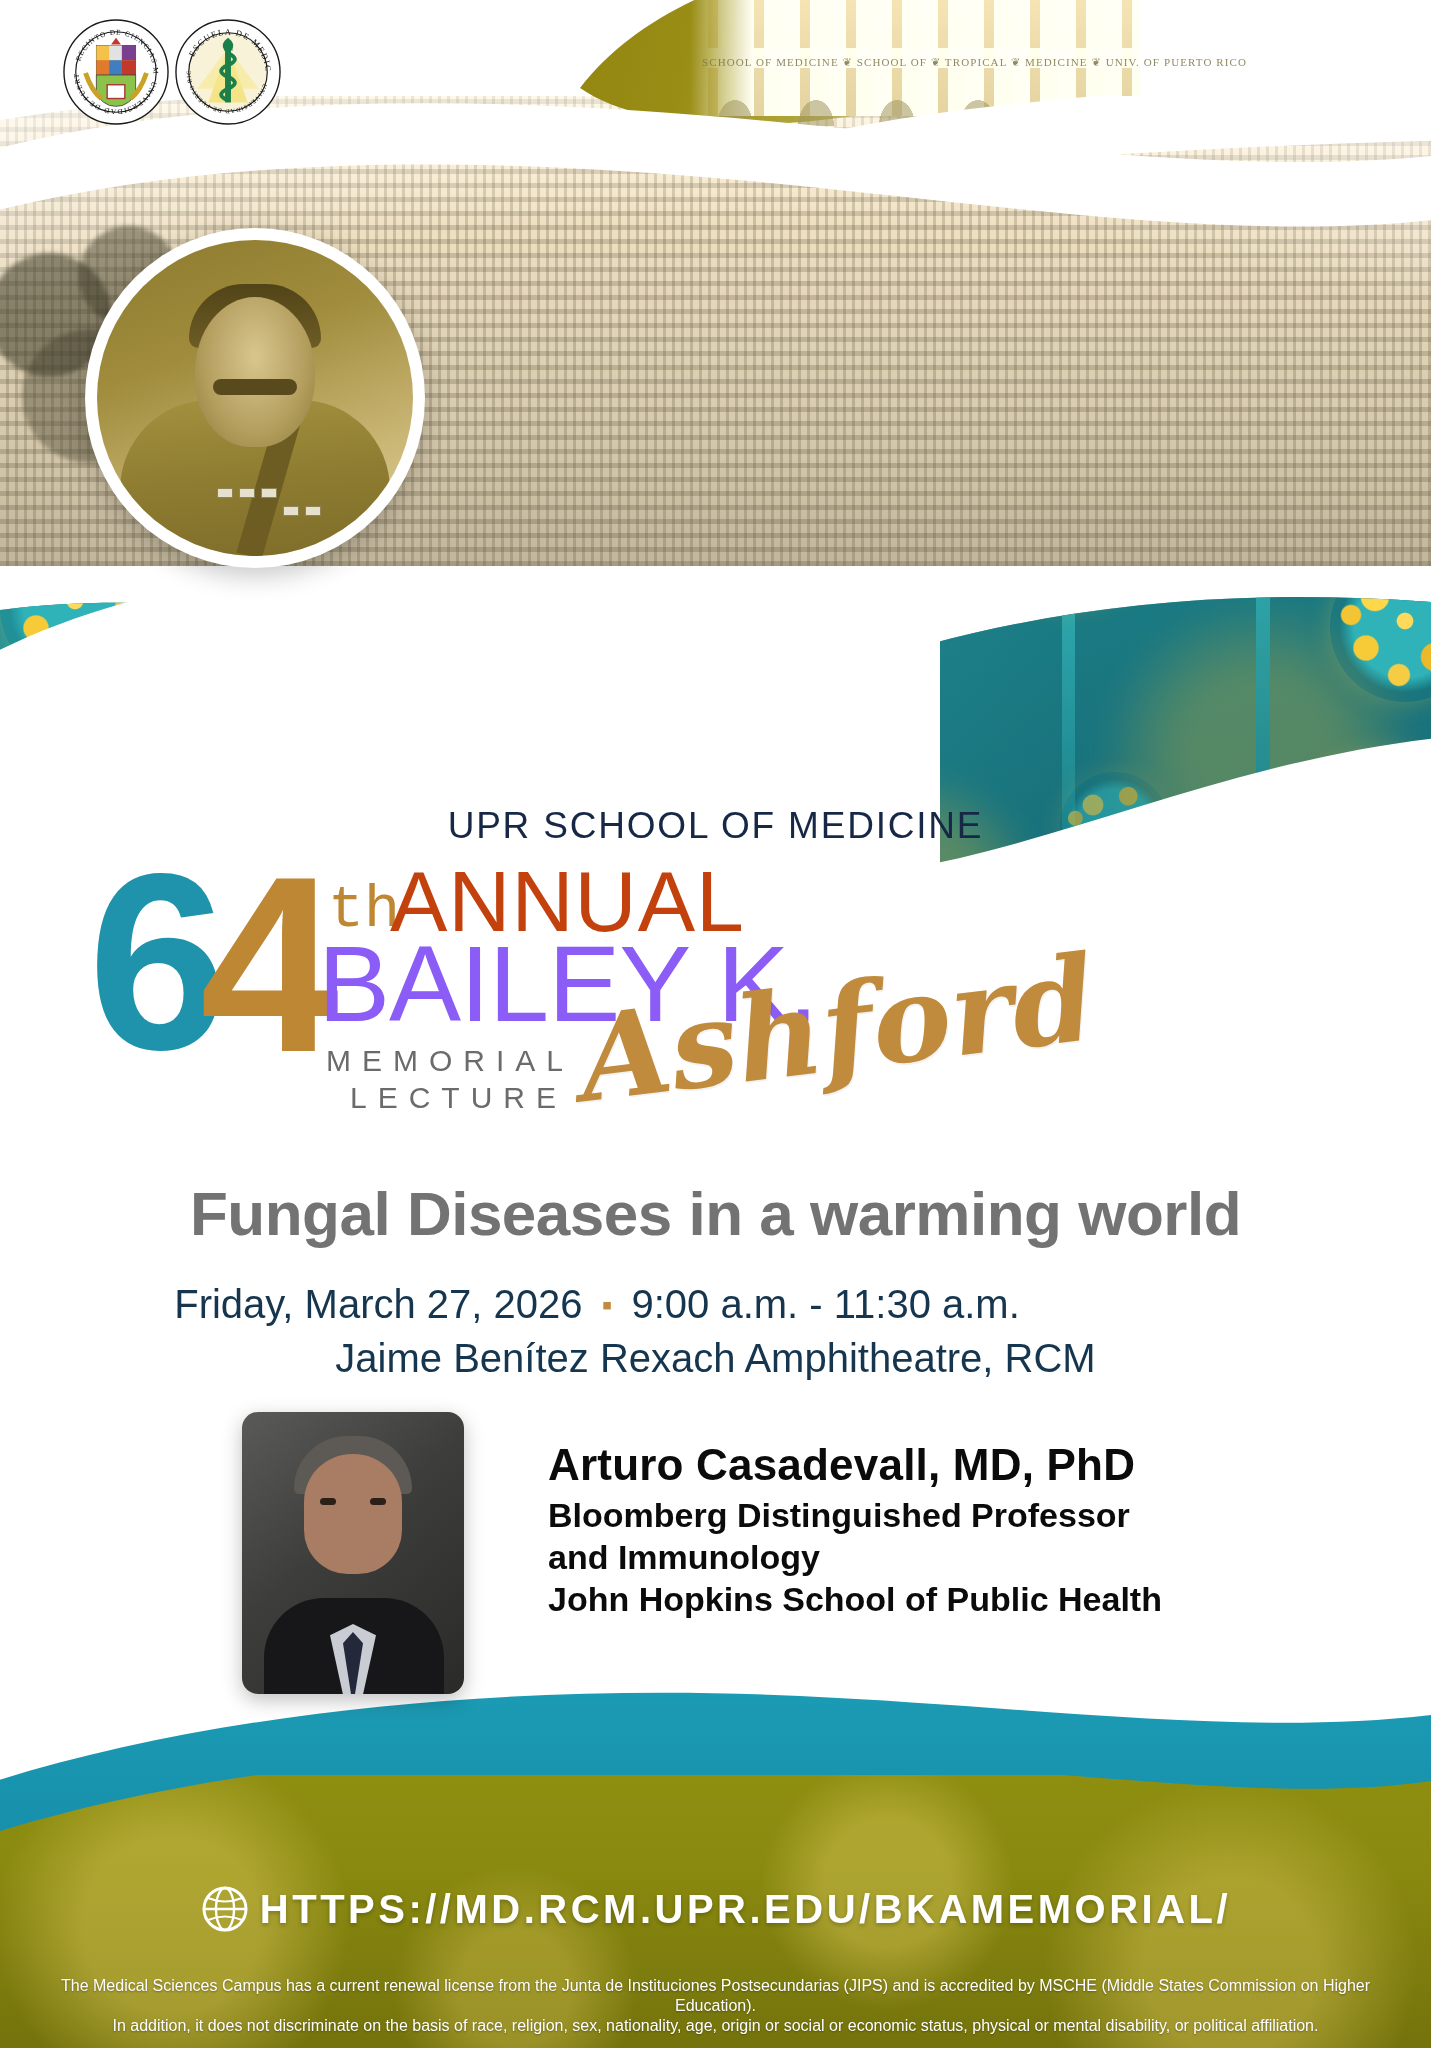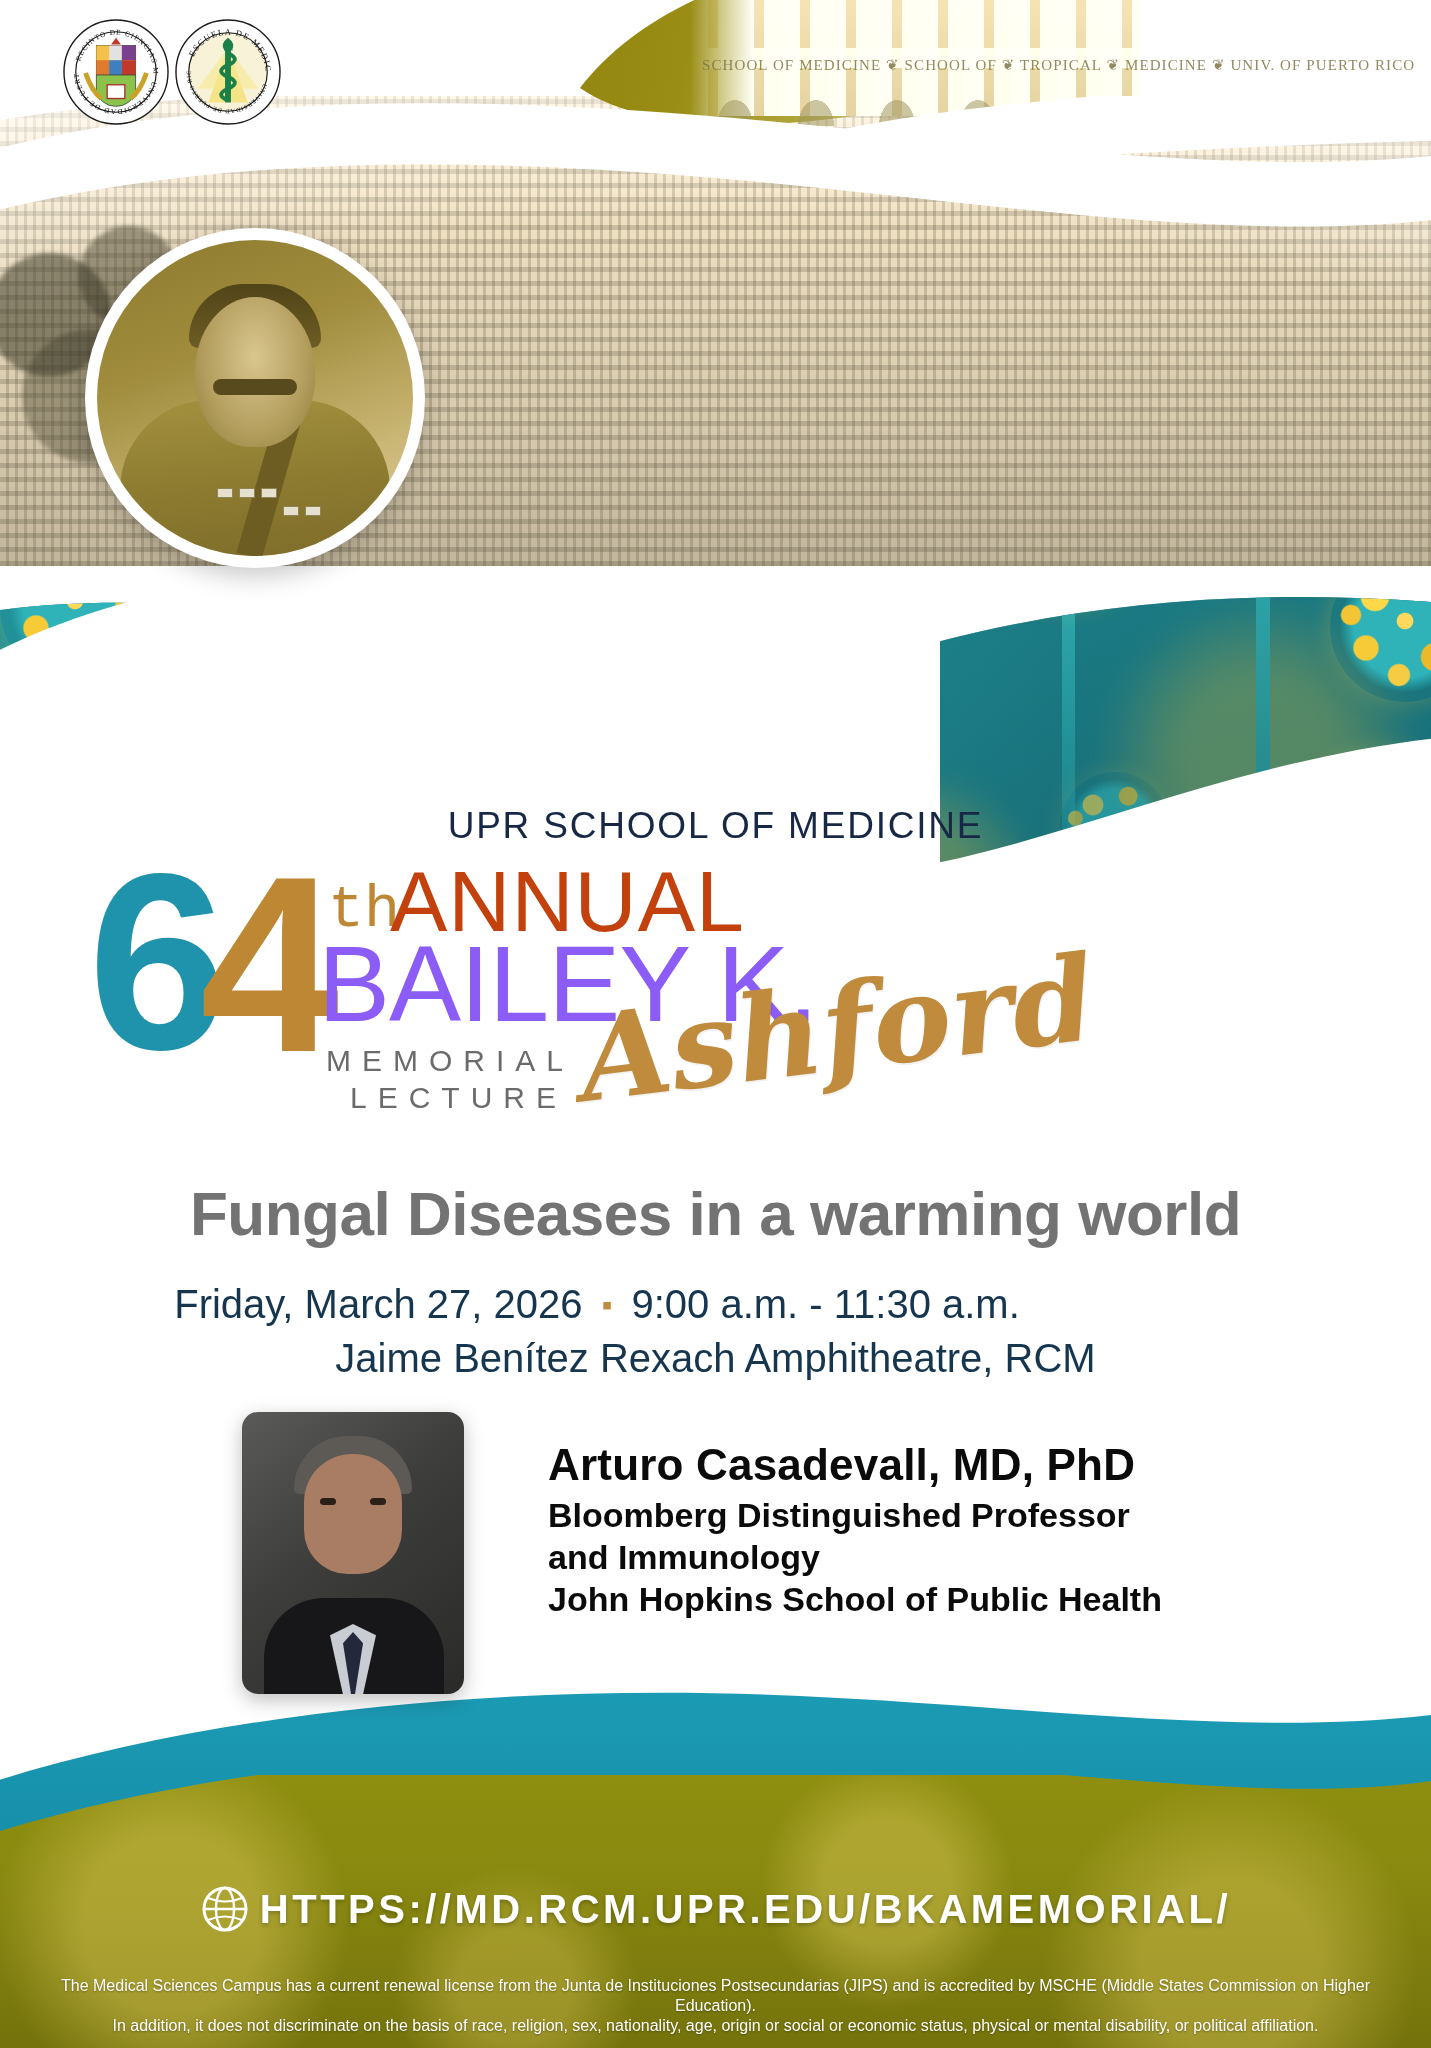--- a/index.html
+++ b/index.html
@@ -65,21 +65,21 @@
     -webkit-mask-image:linear-gradient(90deg,transparent 0,#000 14%,#000 100%);
             mask-image:linear-gradient(90deg,transparent 0,#000 14%,#000 100%);
   }
   .arch-photo .lintel{
     position:absolute;left:0;top:58px;width:100%;height:20px;
     background:rgba(255,255,255,.85);
   }
   .arch-caption{
     position:absolute;left:702px;top:56px;width:430px;
     font-family:"Liberation Serif", serif;
-    font-size:15px;letter-spacing:1.1px;color:#7e7547;white-space:nowrap;
+    font-size:11px;letter-spacing:1.1px;color:#7e7547;white-space:nowrap;
     opacity:.85;
   }
   .arch-arches{
     position:absolute;left:690px;top:74px;width:450px;height:52px;
     background:
       radial-gradient(18px 26px at 10% 100%, rgba(160,150,96,.55) 0 99%, transparent 100%),
       radial-gradient(18px 26px at 28% 100%, rgba(160,150,96,.55) 0 99%, transparent 100%),
       radial-gradient(18px 26px at 46% 100%, rgba(160,150,96,.55) 0 99%, transparent 100%),
       radial-gradient(18px 26px at 64% 100%, rgba(160,150,96,.55) 0 99%, transparent 100%),
       radial-gradient(18px 26px at 82% 100%, rgba(160,150,96,.55) 0 99%, transparent 100%);

